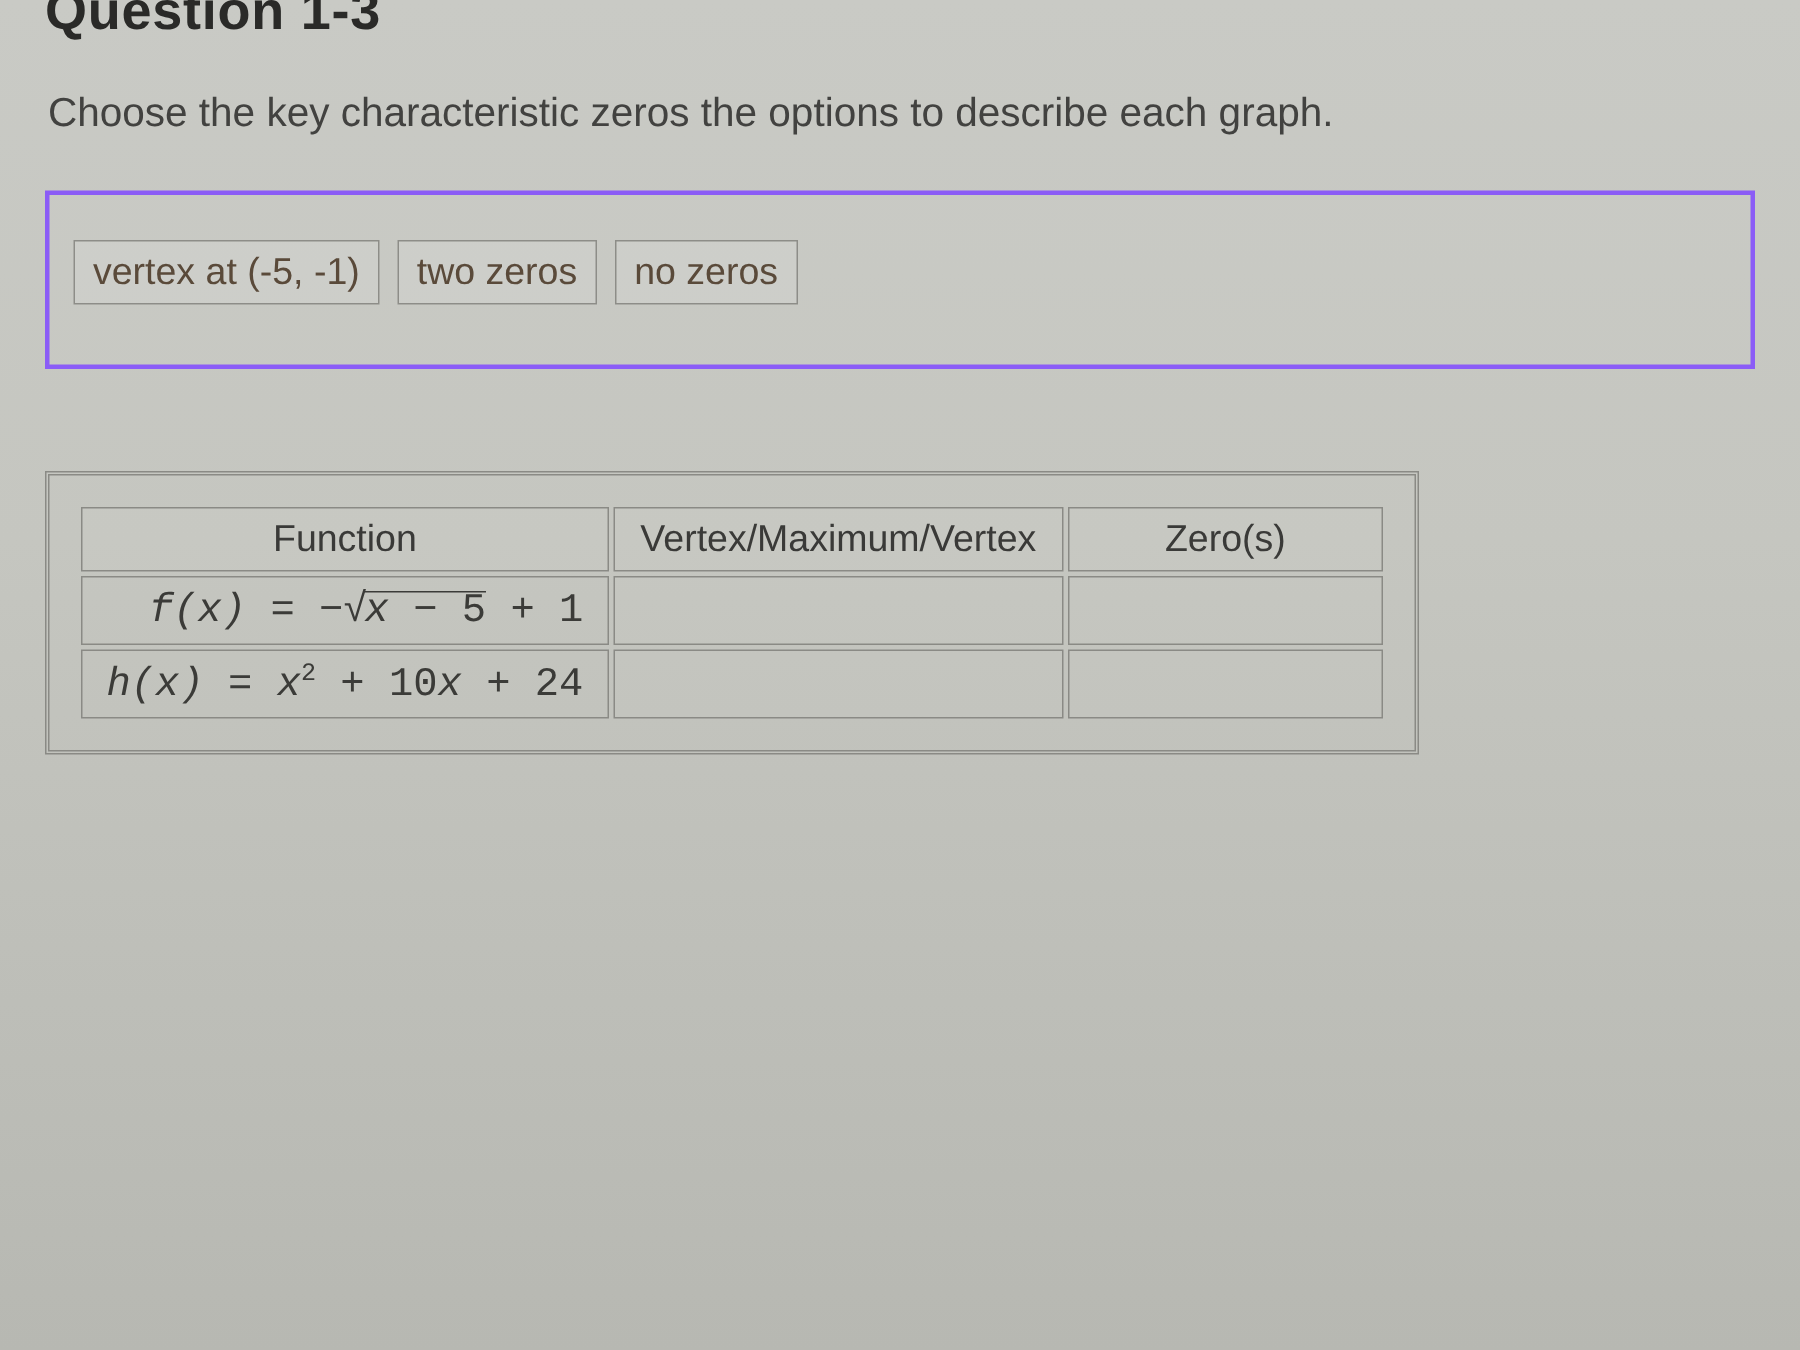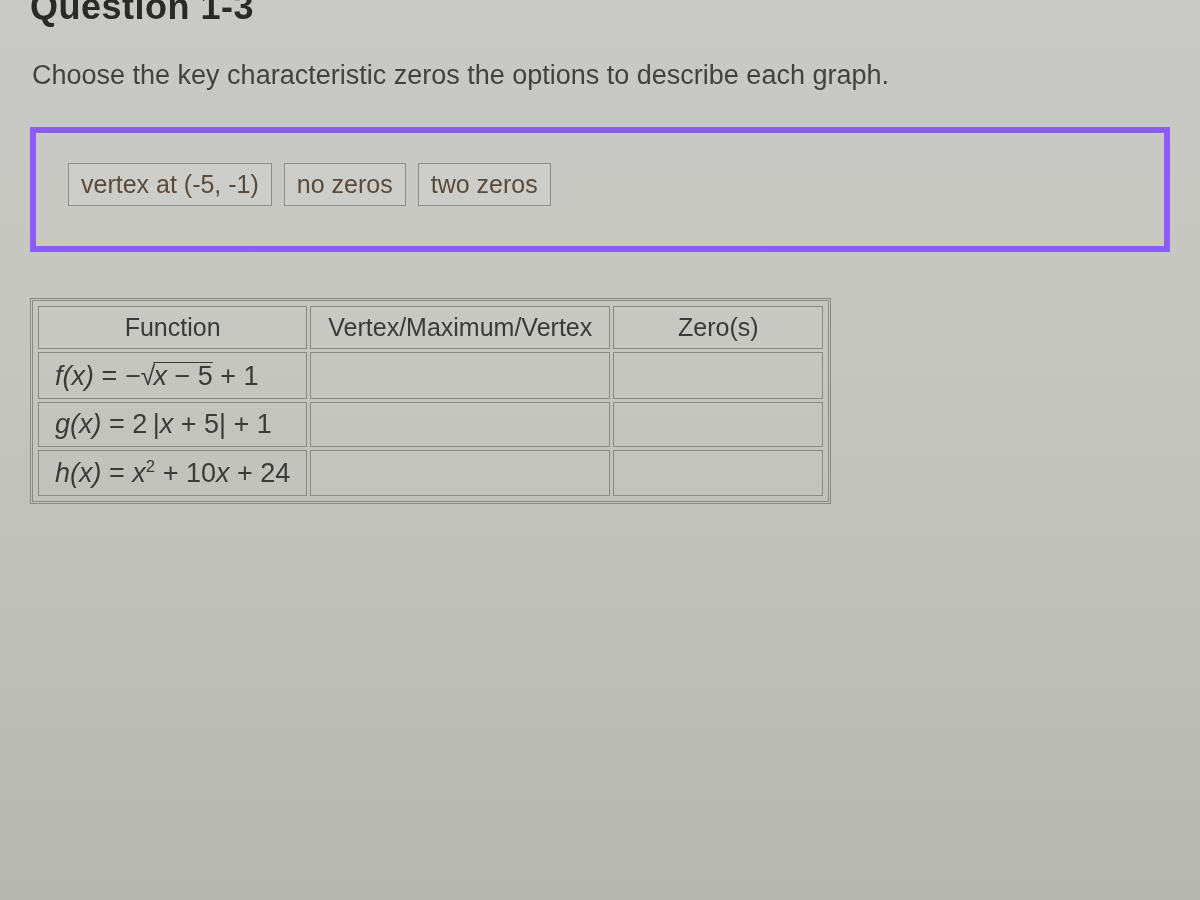--- a/index.html
+++ b/index.html
@@ -21,58 +21,59 @@
     padding-top: 0;
     margin-top: -14px;
     letter-spacing: 0.5px;
   }
   .instruction {
     font-size: 27px;
     color: #424240;
     margin: 32px 0 36px 2px;
   }
   .options-box {
-    border: 6px solid #8b5cf6;
-    padding: 30px 24px 40px 32px;
-    margin-bottom: 46px;
+    border: 3px solid #8b5cf6;
+    padding: 30px 24px 40px 16px;
+    margin-bottom: 68px;
     background: rgba(255,255,255,0.03);
   }
   .chip-row { display: flex; flex-wrap: wrap; gap: 10px 12px; }
   .chip {
     border: 1px solid #8d8d88;
     background: rgba(255,255,255,0.10);
     padding: 6px 12px;
     font-size: 25px;
     color: #5a4a3a;
     cursor: grab;
     user-select: none;
   }
   .answer-table {
     border-collapse: separate;
     border-spacing: 3px;
     border: 3px double #8a8a85;
-    padding: 2px;
+    padding: 18px;
     margin-top: 32px;
   }
   .answer-table th, .answer-table td {
     border: 1px solid #8a8a85;
     padding: 6px 16px;
     font-size: 25px;
   }
   .answer-table th {
     font-weight: 400;
     text-align: center;
     background: rgba(255,255,255,0.04);
   }
   .answer-table td.func {
-    font-family: Liberation Sans, sans-serif;
+    font-family: Liberation Mono, monospace;
     font-style: italic;
     font-size: 27px;
     color: #3b3b38;
     white-space: nowrap;
+    text-align: right;
   }
   .answer-table td.func .up { font-style: normal; }
   .answer-table td.drop {
     min-width: 300px;
     height: 42px;
     background: rgba(255,255,255,0.02);
   }
   .answer-table td.drop.narrow { min-width: 210px; }
   .sqrt-wrap { position: relative; display: inline-block; padding-top: 2px; }
   .sqrt-wrap::before {
@@ -87,49 +88,42 @@
 </head>
 <body>
 
 <div class="cutoff-title">Question 1-3</div>
 
 <p class="instruction">Choose the key characteristic zeros the options to describe each graph.</p>
 
 <div class="options-box">
   <div class="chip-row">
     <div class="chip">vertex at (-5, -1)</div>
+    <div class="chip">two zeros</div>
     <div class="chip">no zeros</div>
-    <div class="chip">two zeros</div>
   </div>
 </div>
 
 <table class="answer-table">
   <thead>
     <tr>
       <th>Function</th>
       <th>Vertex/Maximum/Vertex</th>
       <th>Zero(s)</th>
     </tr>
   </thead>
   <tbody>
     <tr>
       <td class="func" title="f(x) = -√(x - 5) + 1">
         f(x) <span class="up">=</span> −<span class="radical">√</span><span class="sqrt-wrap">x <span class="up">−</span> <span class="up">5</span></span> <span class="up">+ 1</span>
       </td>
       <td class="drop"></td>
       <td class="drop narrow"></td>
     </tr>
     <tr>
-      <td class="func" title="g(x) = 2|x + 5| + 1">
-        g(x) <span class="up">= 2 |</span>x <span class="up">+ 5|</span> <span class="up">+ 1</span>
-      </td>
-      <td class="drop"></td>
-      <td class="drop narrow"></td>
-    </tr>
-    <tr>
       <td class="func" title="h(x) = x² + 10x + 24">
         h(x) <span class="up">=</span> x<sup>2</sup> <span class="up">+ 10</span>x <span class="up">+ 24</span>
       </td>
       <td class="drop"></td>
       <td class="drop narrow"></td>
     </tr>
   </tbody>
 </table>
 
 </body></html>

